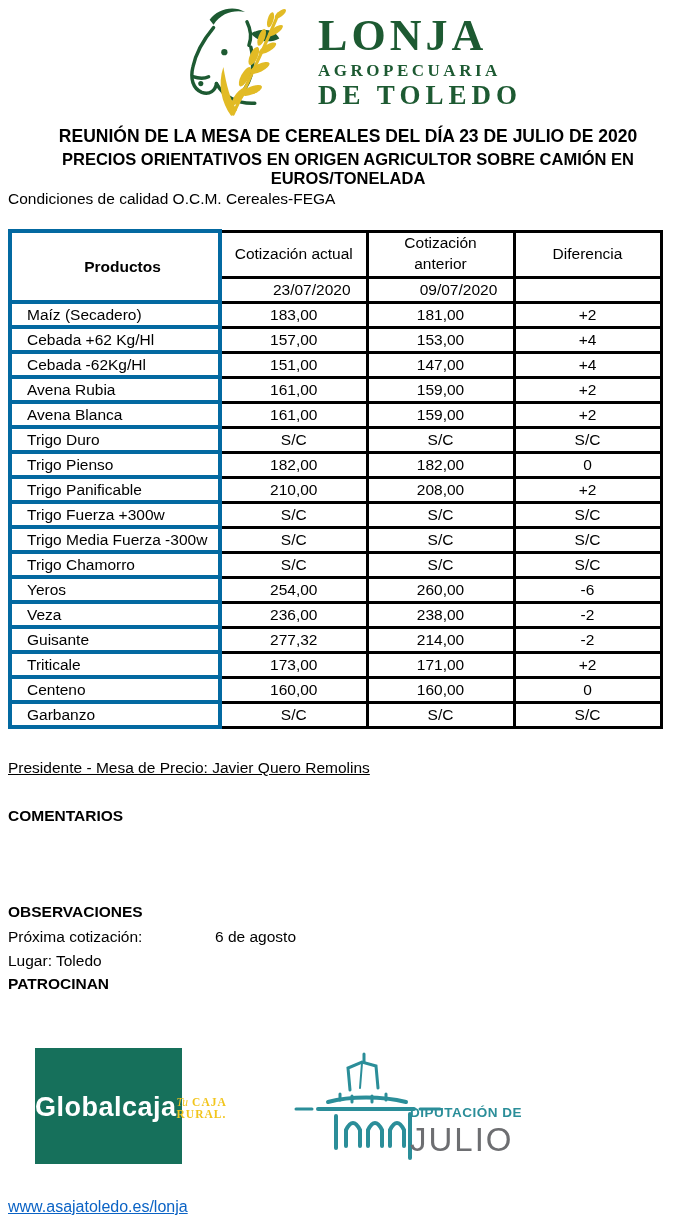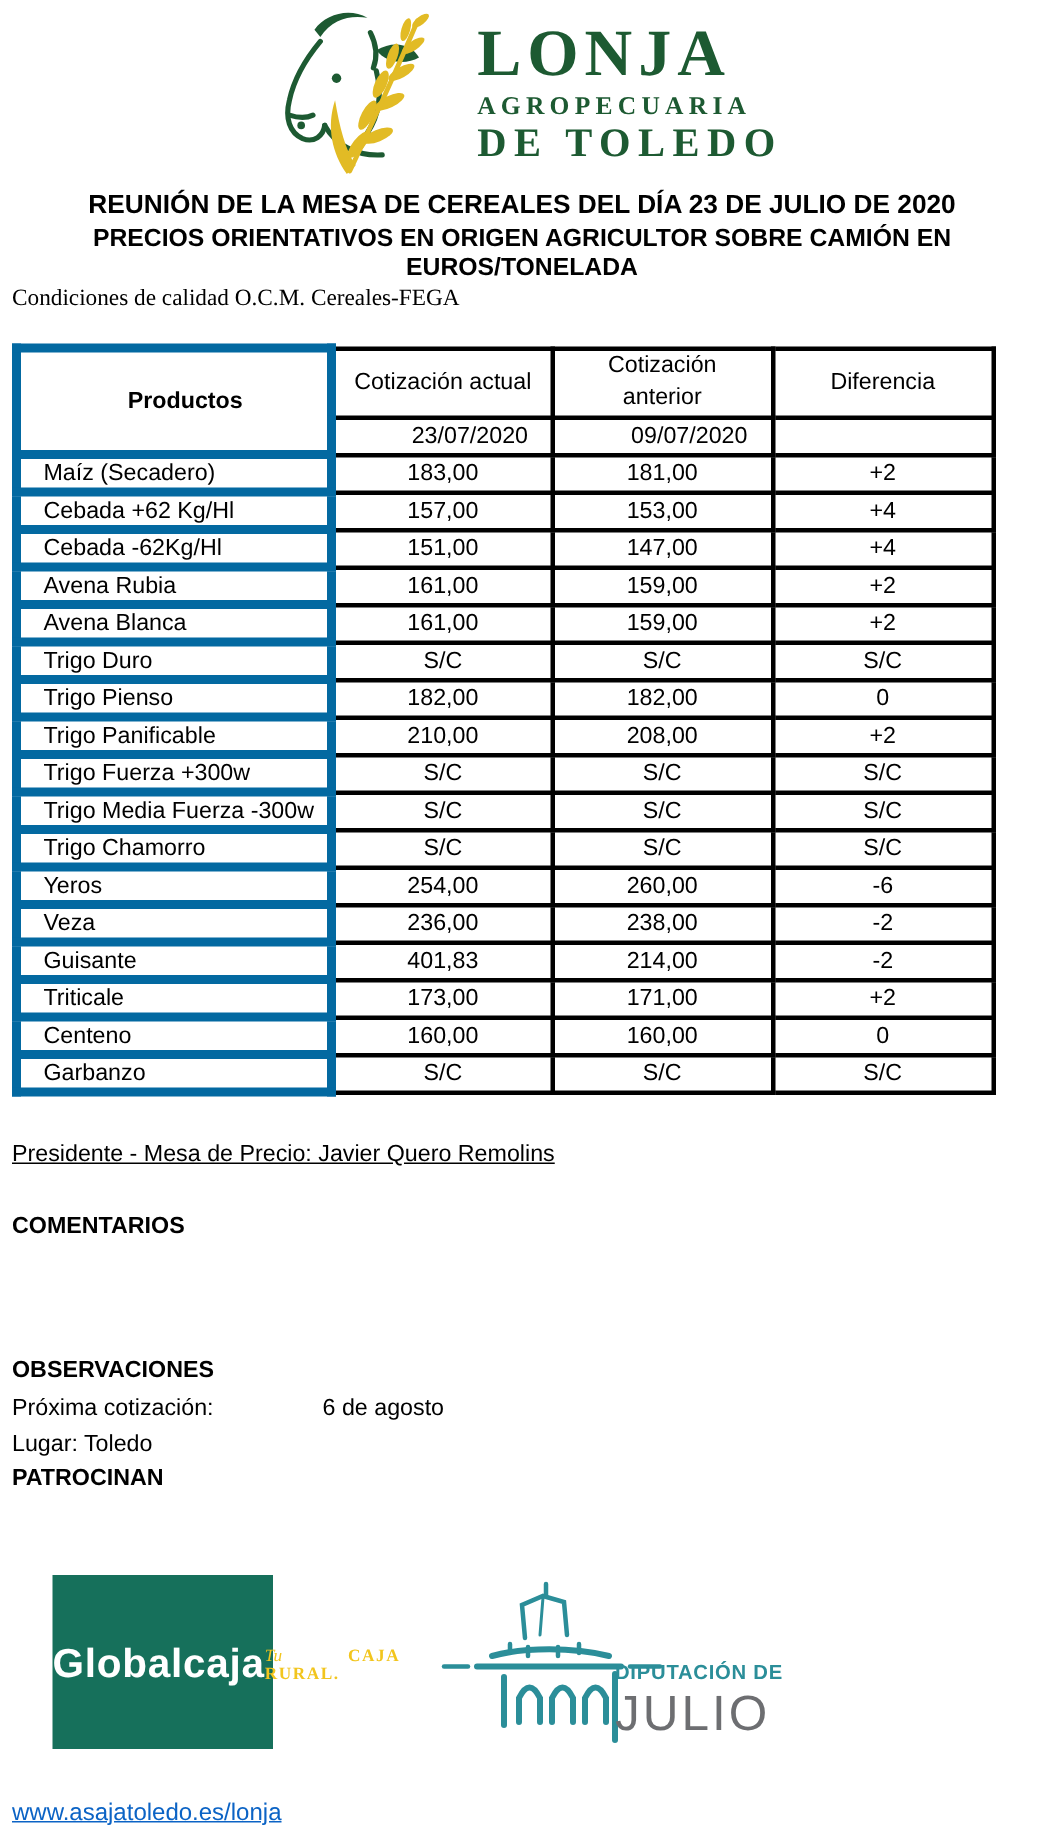--- a/index.html
+++ b/index.html
@@ -16,25 +16,25 @@
   
   .header-logo{display:flex; justify-content:center; align-items:center; padding-top:6px; height:116px;}
   .logo-mark{width:140px; height:110px;}
   .logo-text{color:var(--brand_green); font-family:"Liberation Serif", serif; margin-left:4px; line-height:1;}
   .logo-text .l1{font-size:44px; font-weight:bold; letter-spacing:4px;}
   .logo-text .l2{font-size:17px; font-weight:bold; letter-spacing:3.5px; margin-top:4px;}
   .logo-text .l3{font-size:27px; font-weight:bold; letter-spacing:5px; margin-top:3px;}
   
   .title1{margin-top:10px; text-align:center; font-weight:bold; font-size:17.5px;}
   .title2{margin-top:3px; text-align:center; font-weight:bold; font-size:16.5px;}
-  .cond{margin:2px 0 0 8px; font-size:15.5px;font-family:Liberation Serif, serif;}
+  .cond{margin:2px 0 0 8px; font-size:15.5px;}
   
   table.prices{border-collapse:collapse; margin:21px 0 0 8px; table-layout:fixed;}
   .prices th,.prices td{font-size:15.5px; font-weight:normal; overflow:hidden; white-space:nowrap;}
-  .col-product{width:210px; border:6px solid #0369a1; text-align:left; padding-left:15px;}
+  .col-product{width:210px; border:4px solid #0369a1; text-align:left; padding-left:15px;}
   .col-value{width:147px; border:3px solid #000; text-align:center;}
   .prices thead th{vertical-align:middle;}
   th.h-products{font-weight:bold; text-align:center;}
   .hrow1 th{height:46px;}
   .hrow2 th{height:25px;padding-left:36px;}
   .prices tbody td{height:25px;}
   .wrap-narrow{display:inline-block; width:90px; white-space:normal; line-height:1.35;}
   
   .president{margin:30px 0 0 8px; font-size:15.5px;text-decoration:underline;}
   .comments-label{margin:30px 0 0 8px; font-size:15.5px; font-weight:bold;}
@@ -44,21 +44,21 @@
   .place{margin:6px 0 0 8px; font-size:15.5px;}
   .sponsors-label{margin:5px 0 0 8px; font-size:15.5px; font-weight:bold;}
   
   .sponsors{position:relative; height:120px; margin-top:55px;}
   .globalcaja{position:absolute; left:35px; top:0; width:147px; height:116px;
     background:var(--globalcaja_green); display:flex; flex-direction:row; align-items:center;}
   .globalcaja .wheat{width:74px; height:52px; margin-top:6px;}
   .globalcaja .gname{color:#fff; font-size:27px; font-weight:bold; letter-spacing:0.5px; margin-top:2px;}
   .globalcaja .gtag{color:var(--globalcaja_yellow); margin-top:3px; font-size:11.5px;}
   .globalcaja .gtag .script{font-family:"Liberation Serif", serif; font-style:italic; margin-right:4px;}
-  .globalcaja .gtag .caps{font-family:"Liberation Serif", serif; font-weight:bold; letter-spacing:1px;margin-left:40px;}
+  .globalcaja .gtag .caps{font-family:"Liberation Serif", serif; font-weight:bold; letter-spacing:1px;}
   .diputacion{position:absolute; left:292px; top:2px; width:250px; height:114px;}
   .diputacion .monument{position:absolute; left:0; top:0; width:250px; height:114px;}
   .diputacion .dtext{position:absolute; left:118px; top:56px; line-height:1;}
   .diputacion .d1{color:var(--diputacion_teal); font-size:13.5px; font-weight:bold; letter-spacing:0.5px;}
   .diputacion .d2{color:var(--diputacion_gray); font-size:33px; letter-spacing:2px; margin-top:3px;}
   
   .footer{margin:24px 0 0 8px;}
   .footer .address{color:var(--footer_green); font-weight:bold; font-size:16px;}
   .footer a{color:var(--link_blue); font-size:16px; text-decoration:underline; display:inline-block; margin-top:6px;}
 </style>
@@ -196,21 +196,21 @@
         <td class="col-value">-6</td>
       </tr>
       <tr>
         <td class="col-product">Veza</td>
         <td class="col-value">236,00</td>
         <td class="col-value">238,00</td>
         <td class="col-value">-2</td>
       </tr>
       <tr>
         <td class="col-product">Guisante</td>
-        <td class="col-value">401,83</td>
+        <td class="col-value">277,32</td>
         <td class="col-value">214,00</td>
         <td class="col-value">-2</td>
       </tr>
       <tr>
         <td class="col-product">Triticale</td>
         <td class="col-value">173,00</td>
         <td class="col-value">171,00</td>
         <td class="col-value">+2</td>
       </tr>
       <tr>

